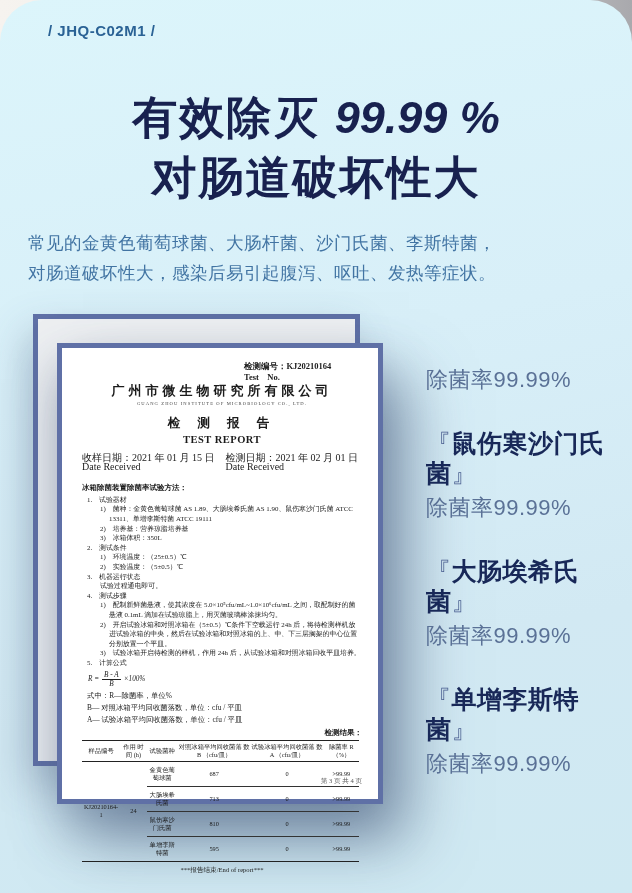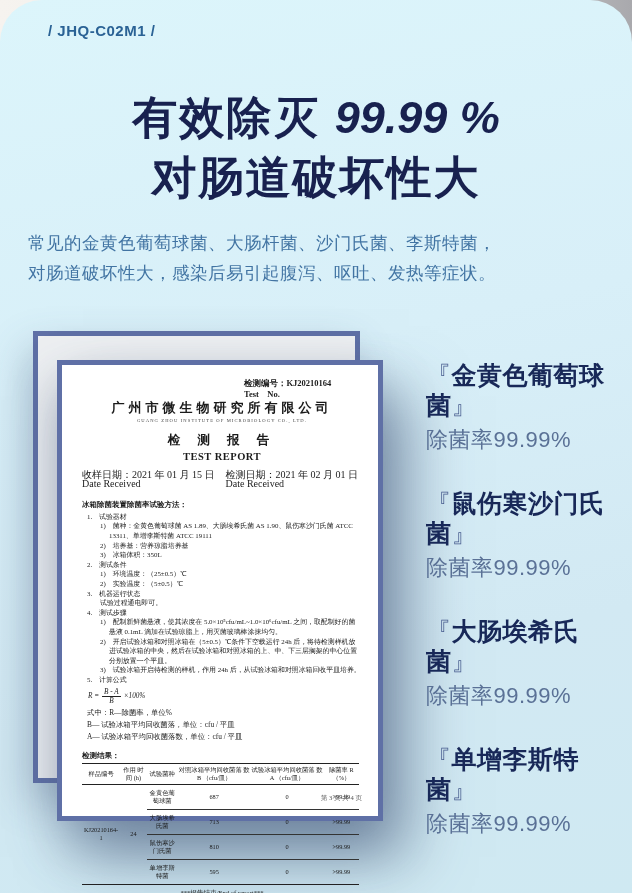--- a/index.html
+++ b/index.html
@@ -23,21 +23,21 @@
   .heading{
     position:absolute;left:0;top:88px;width:632px;text-align:center;
     color:#18214f;font-weight:800;font-size:45px;line-height:60px;letter-spacing:2px;
   }
   .heading .num{font-style:italic;letter-spacing:0;}
   .subtitle{
     position:absolute;left:0;top:228px;width:524px;text-align:center;
     color:#4274a3;font-size:17.5px;line-height:30px;font-weight:500;letter-spacing:.5px;
   }
   
-  .doc-stack{position:absolute;left:33px;top:331px;width:400px;height:520px;}
+  .doc-stack{position:absolute;left:33px;top:314px;width:400px;height:520px;}
   .doc{
     position:absolute;border:5px solid #5f70a6;box-sizing:border-box;background:#fff;
   }
   .doc.back{
     left:0;top:0;width:327px;height:452px;background:#eef0f2;
     box-shadow:-6px 18px 38px rgba(72,93,126,.30);
   }
   .doc.front{
     left:24px;top:29px;width:326px;height:461px;
     box-shadow:26px 36px 58px rgba(72,93,126,.55), 0 24px 46px rgba(72,93,126,.35);
@@ -58,21 +58,21 @@
   .dates{display:flex;justify-content:space-between;margin-top:8px;font-size:10px;line-height:9.4px;}
   .dates .right{text-align:left;margin-right:4px;}
   .method-title{font-size:7.5px;font-weight:700;margin-top:11px;}
   .doc-body{margin-top:2px;font-size:6.9px;line-height:9.6px;}
   .doc-line.ind0{padding-left:5px;}
   .doc-line.ind1{padding-left:27px;text-indent:-9px;}
   .formula{display:flex;align-items:center;font-style:italic;font-size:7.2px;margin:3px 0 2px 6px;}
   .frac{display:inline-block;text-align:center;margin:0 3px;}
   .frac .top{display:block;border-bottom:.8px solid #222;padding:0 2px;}
   .formula-notes{font-size:7.4px;line-height:12px;margin-top:2px;padding-left:5px;}
-  .result-label{font-size:7.5px;font-weight:700;margin-top:8px;}
+  .result-label{font-size:7.5px;font-weight:700;margin-top:2px;text-align:right;}
   table.doc-table{
     width:99%;border-collapse:collapse;margin-top:2px;
     font-size:6.3px;text-align:center;color:#1b1b1b;
     border-bottom:1.6px solid #222;
   }
   table.doc-table th{
     border-top:1.6px solid #222;border-bottom:1.6px solid #222;
     font-weight:400;padding:2px 1px;line-height:8px;
   }
   table.doc-table td{padding:4px 1px;line-height:8px;}
@@ -157,21 +157,21 @@
           <span>R =</span>
           <span class="frac">
             <span class="top">B - A</span>
             <span>B</span>
           </span>
           <span>×100%</span>
         </div>
 
         <div class="formula-notes" id="formula-notes">
             <div>式中：R—除菌率，单位%</div>
-            <div>B— 试验冰箱平均回收菌落，单位：cfu / 平皿</div>
+            <div>B— 对照冰箱平均回收菌落数，单位：cfu / 平皿</div>
             <div>A— 试验冰箱平均回收菌落数，单位：cfu / 平皿</div>
           </div>
 
         <div class="result-label">检测结果：</div>
 
         <table class="doc-table" id="doc-table">
           <thead>
               <tr>
                 <th>样品编号</th>
                 <th>作用 时间 (h)</th>
@@ -213,21 +213,20 @@
 
         <div class="end-note">***报告结束/End of report***</div>
         <div class="page-note">第 3 页 共 4 页</div>
 
       </div>
     </div>
   </div>
 
   <div class="results" id="results">
       <div class="result-item">
-        <div class="result-name"><span class="br">『</span><span>金黄色葡萄球菌</span><span class="br">』</span></div>
         <div class="result-rate">除菌率99.99%</div>
       </div>
       <div class="result-item">
         <div class="result-name"><span class="br">『</span><span>鼠伤寒沙门氏菌</span><span class="br">』</span></div>
         <div class="result-rate">除菌率99.99%</div>
       </div>
       <div class="result-item">
         <div class="result-name"><span class="br">『</span><span>大肠埃希氏菌</span><span class="br">』</span></div>
         <div class="result-rate">除菌率99.99%</div>
       </div>

